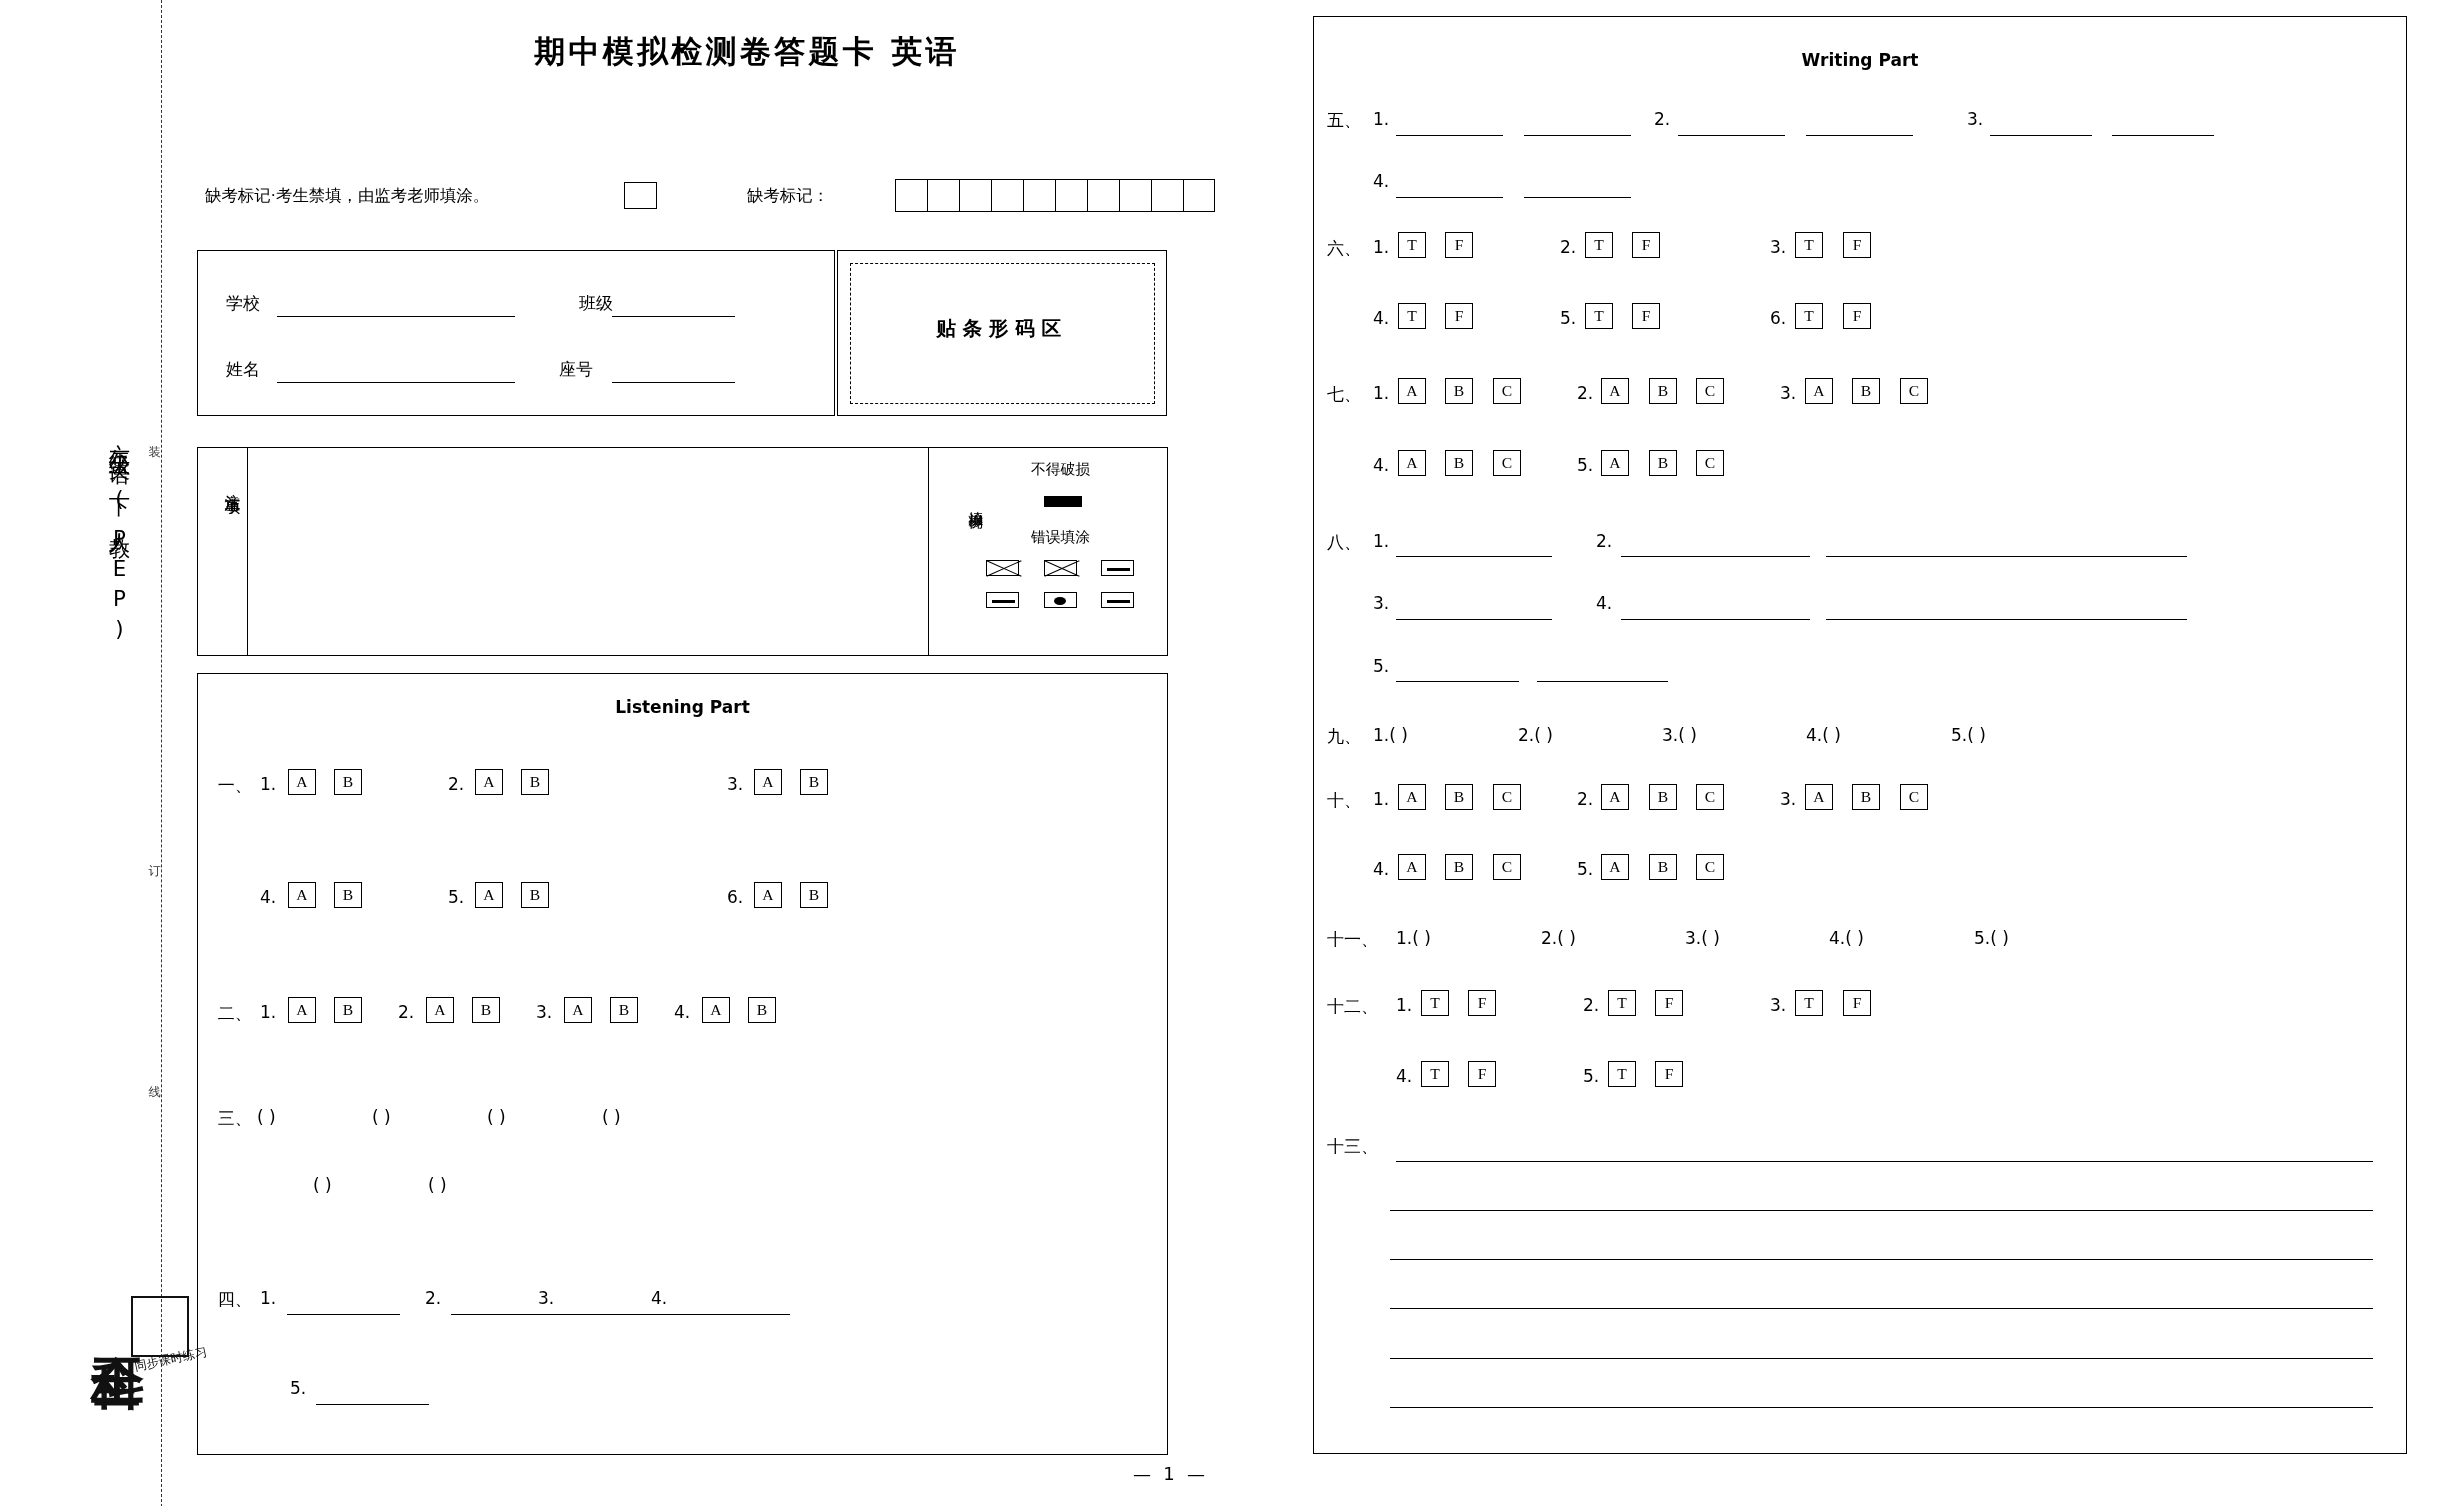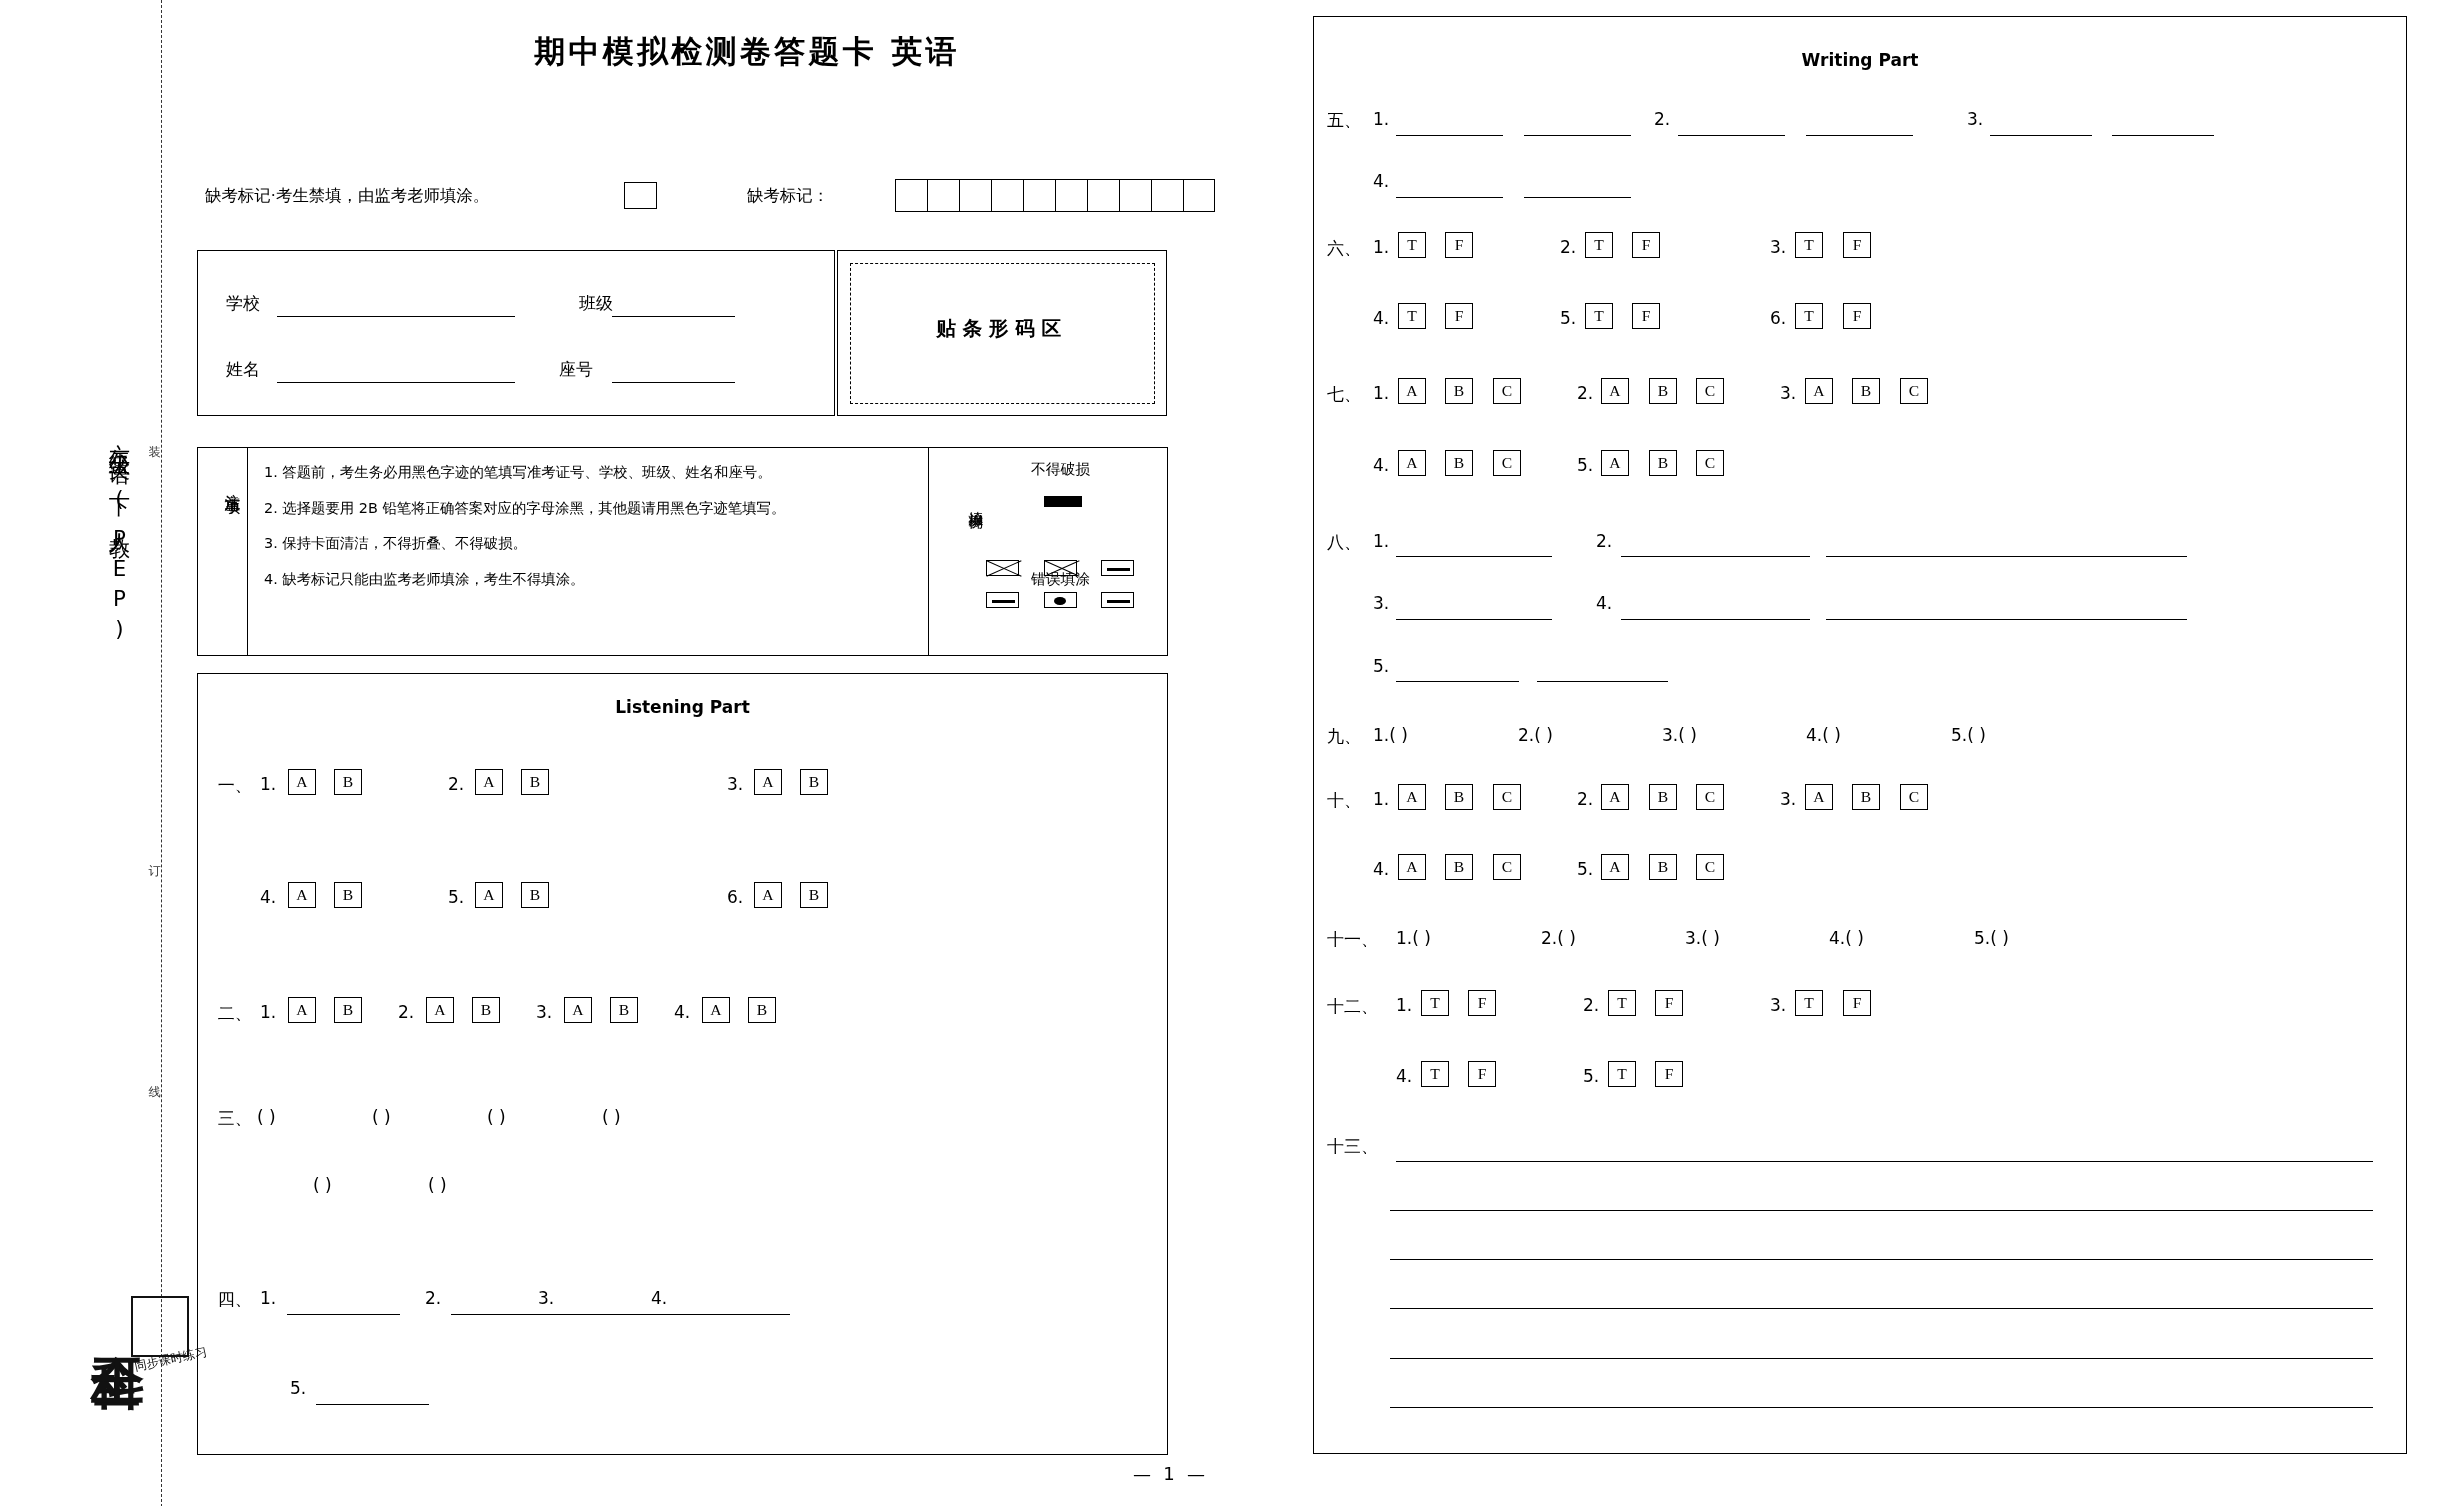--- a/index.html
+++ b/index.html
@@ -79,21 +79,21 @@
   .notice-items{position:absolute;left:66px;top:14.8px;right:238px;}
   .notice-items p{margin:0 0 17px 0;font-size:14.4px;font-family:"DejaVu Sans",sans-serif;line-height:1.3;}
   .notice-right-line{position:absolute;right:238px;top:0;bottom:0;border-left:1.6px solid #000;}
   .sample-label{
     position:absolute;right:182px;top:51px;width:33px;
     writing-mode:vertical-rl;text-orientation:upright;
     font-size:14.8px;letter-spacing:1.6px;font-family:"DejaVu Sans",sans-serif;
   }
   .sample-correct-t{position:absolute;right:41px;top:11.5px;width:131px;text-align:center;font-size:14.8px;font-family:"DejaVu Sans",sans-serif;}
   .sample-correct-m{position:absolute;right:85px;top:48px;width:38px;height:10.7px;background:#000;}
-  .sample-wrong-t{position:absolute;right:41px;top:80px;width:131px;text-align:center;font-size:14.8px;font-family:"DejaVu Sans",sans-serif;margin-top:42px;}
+  .sample-wrong-t{position:absolute;right:41px;top:80px;width:131px;text-align:center;font-size:14.8px;font-family:"DejaVu Sans",sans-serif;}
   .wrong-row{position:absolute;right:33px;top:112px;width:148px;display:flex;justify-content:space-between;}
   .wbox{width:33px;height:16.4px;border:1.2px solid #000;position:relative;box-sizing:border-box;}
   .wbox.cross::before,.wbox.cross::after{content:"";position:absolute;left:-1.6px;top:7.4px;width:38px;height:1.2px;background:#000;}
   .wbox.cross::before{transform:rotate(24deg);}
   .wbox.cross::after{transform:rotate(-24deg);}
   .wbox.dot::after{content:"";position:absolute;left:9.8px;top:4.1px;width:11.5px;height:8.2px;border-radius:50%;background:#000;}
   .wbox.dash::after{content:"";position:absolute;left:4.9px;top:6.6px;width:23px;height:3.3px;background:#000;}
   .wrow2{position:absolute;right:33px;top:144px;width:148px;display:flex;justify-content:space-between;}
 
   
@@ -159,26 +159,20 @@
   </div>
 
   <div class="barcode-box">
     <div class="barcode-inner"></div>
     <div class="barcode-text cn">贴条形码区</div>
   </div>
 
   <div class="notice-box">
     <div class="notice-label cn">注意事项</div>
     <div class="notice-vline"></div>
-    <div class="notice-items">
-      <p>1. 答题前，考生务必用黑色字迹的笔填写准考证号、学校、班级、姓名和座号。</p>
-      <p>2. 选择题要用 2B 铅笔将正确答案对应的字母涂黑，其他题请用黑色字迹笔填写。</p>
-      <p>3. 保持卡面清洁，不得折叠、不得破损。</p>
-      <p>4. 缺考标记只能由监考老师填涂，考生不得填涂。</p>
-    </div>
     <div class="notice-right-line"></div>
     <div class="sample-label cn">填涂样例</div>
     <div class="sample-correct-t cn">不得破损</div>
     <div class="sample-correct-m"></div>
     <div class="sample-wrong-t cn">错误填涂</div>
     <div class="wrong-row">
       <div class="wbox cross"></div>
       <div class="wbox cross"></div>
       <div class="wbox dash"></div>
     </div>

